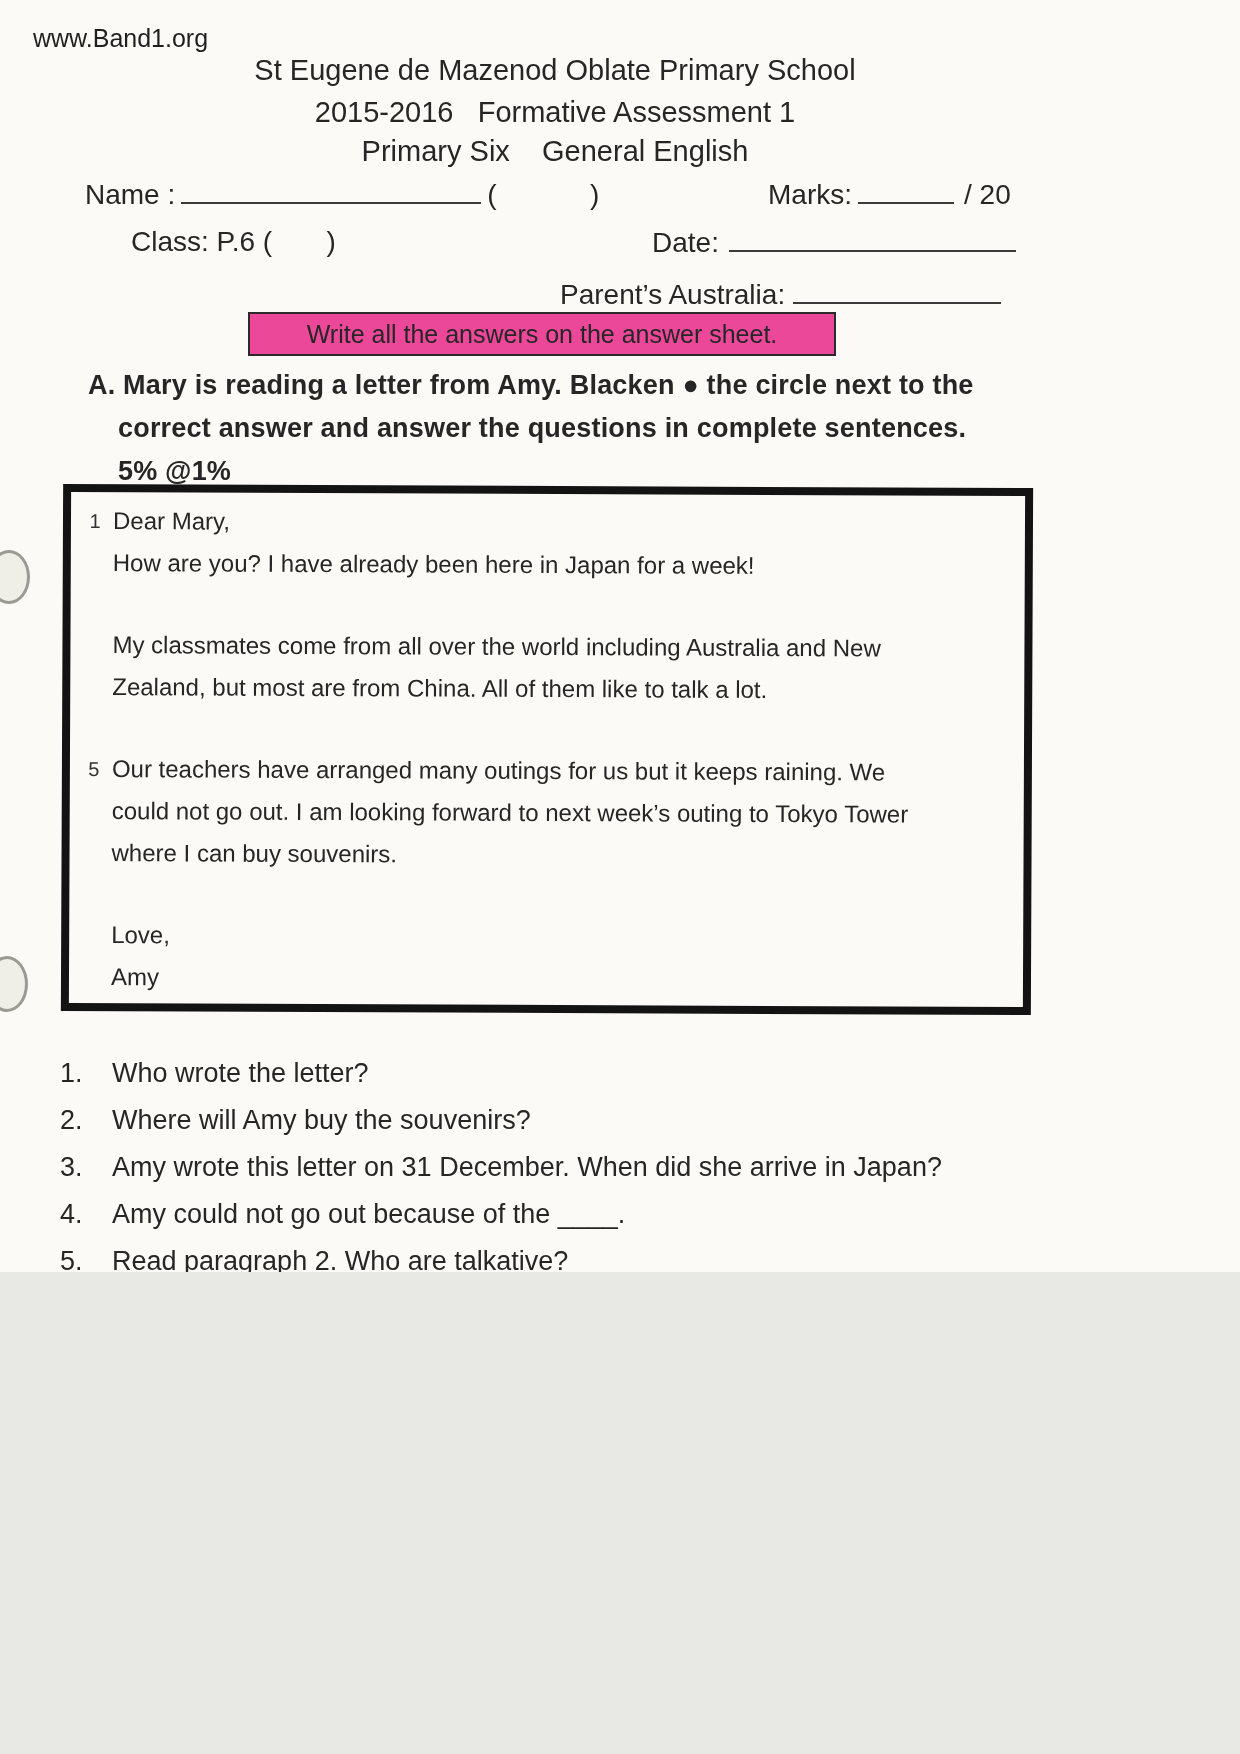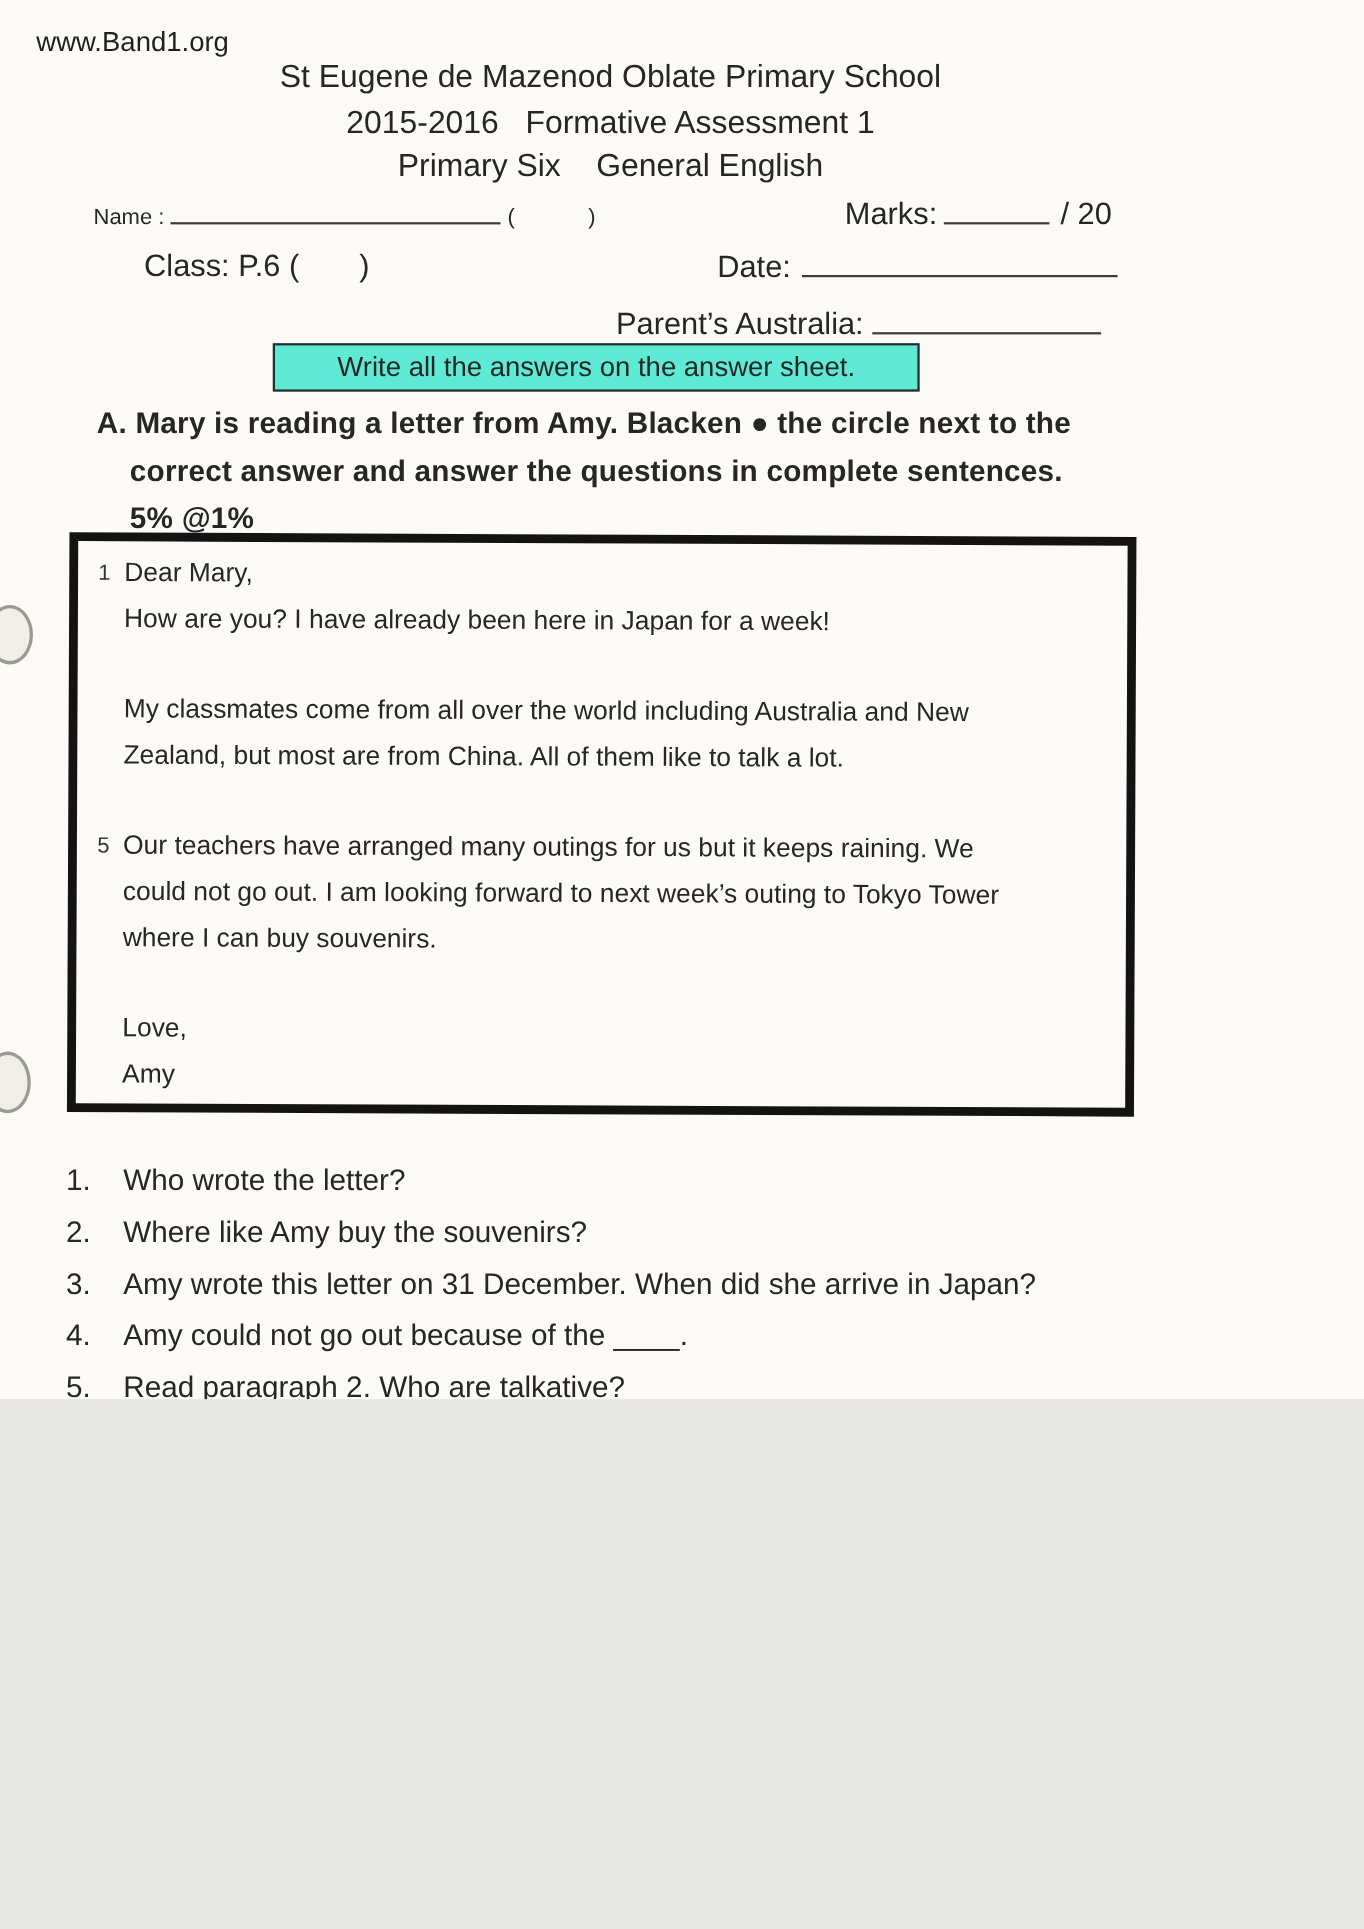--- a/index.html
+++ b/index.html
@@ -22,36 +22,36 @@
   .h-assess { top: 96px; font-size: 29px; }
   .h-psix   { top: 135px; font-size: 29px; }
 
   .blank {
     display: inline-block;
     border-bottom: 2px solid #3a3a3a;
     height: 24px;
     vertical-align: baseline;
   }
 
-  .row-name { left: 85px; top: 178px; font-size: 20px; }
+  .row-name { left: 85px; top: 178px; font-size: 28px; }
   .row-name .blank { width: 300px; margin: 0 6px; }
   .row-marks { left: 768px; top: 178px; font-size: 28px; }
   .row-marks .blank { width: 96px; margin: 0 10px 0 6px; }
   .row-class { left: 85px; top: 226px; font-size: 28px; margin-left: 46px; }
   .row-date { left: 652px; top: 226px; font-size: 28px; }
   .row-date .blank { width: 287px; margin-left: 10px; }
   .row-sign { left: 560px; top: 278px; font-size: 28px; }
   .row-sign .blank { width: 208px; margin-left: 8px; }
 
   .instruction-box {
     left: 248px; top: 312px; width: 584px; height: 40px;
     border: 2px solid #2b2b2b;
     display: flex; align-items: center; justify-content: center;
     font-size: 25px;
-    background: #5eead4;
+    background: #ec4899;
   }
 
   .section-a { left: 88px; top: 364px; font-weight: bold; font-size: 27px; line-height: 43px; letter-spacing: 0.2px; white-space: nowrap; }
   .sa-indent { padding-left: 30px; }
 
   .letter-box {
     left: 62px; top: 486px; width: 970px; height: 527px;
     border: 8px solid #131313;
     background: #fbfaf6;
     transform: rotate(0.25deg);
@@ -155,21 +155,21 @@
     </div>
   </div>
 
   <div class="abs questions">
     <div class="qrow">
       <span class="qnum">1.</span>
       <span class="qtext">Who wrote the letter?</span>
     </div>
     <div class="qrow">
       <span class="qnum">2.</span>
-      <span class="qtext">Where like Amy buy the souvenirs?</span>
+      <span class="qtext">Where will Amy buy the souvenirs?</span>
     </div>
     <div class="qrow">
       <span class="qnum">3.</span>
       <span class="qtext">Amy wrote this letter on 31 December. When did she arrive in Japan?</span>
     </div>
     <div class="qrow">
       <span class="qnum">4.</span>
       <span class="qtext">Amy could not go out because of the ____.</span>
     </div>
     <div class="qrow">

